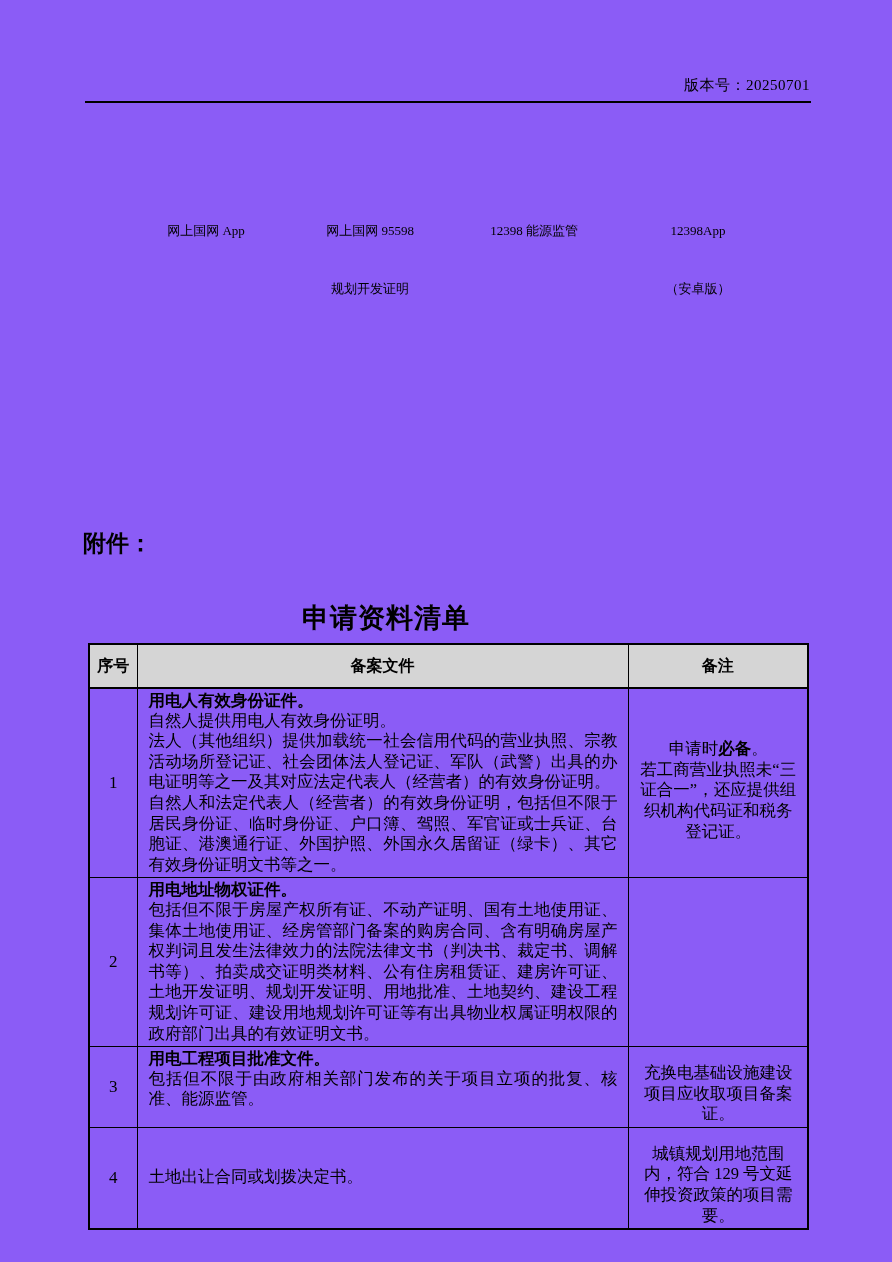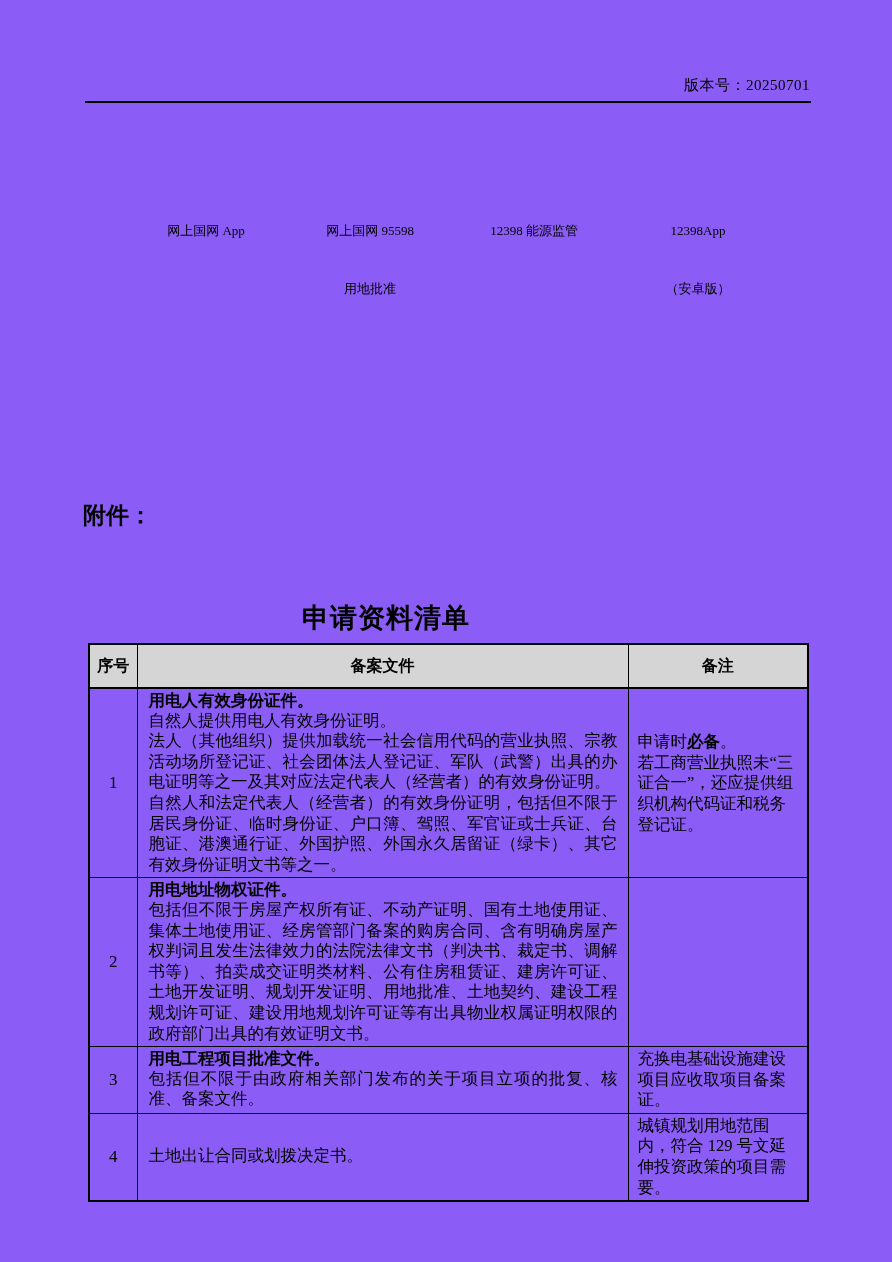--- a/index.html
+++ b/index.html
@@ -43,21 +43,21 @@
     flex: 1;
     text-align: center;
     font-size: 13px;
     line-height: 29px;
     white-space: pre-line;
   }
 
   
   .attachment-heading {
     position: absolute;
-    top: 500px;
+    top: 528px;
     left: 83px;
     font-size: 23px;
     font-weight: bold;
     font-family: Liberation Sans, sans-serif;
   }
 
   
   .table-title {
     position: absolute;
     top: 600px;
@@ -111,23 +111,23 @@
     vertical-align: middle;
     text-align: left;
   }
   .nm-title {
     font-weight: bold;
     font-family: "Liberation Sans", sans-serif;
     text-align: left;
   }
   td.c-remark {
     vertical-align: middle;
-    padding: 2px 8px 2px 9px;
+    padding: 16px 8px 2px 9px;
     line-height: 20.6px;
-    text-align: left;
+    text-align: center;
   }
   .rk-bold {
     font-weight: bold;
     font-family: "Liberation Sans", sans-serif;
   }
   tr.r1 { height: 185px; }
   tr.r2 { height: 167px; }
   tr.r3 { height: 65px; }
   tr.r4 { height: 63px; }
 </style>
@@ -139,21 +139,21 @@
   <div class="version-label">版本号：20250701</div>
   <div class="header-rule"></div>
 
   <div class="qr-captions">
     <div class="qr-caption">
       <div>网上国网 App</div>
       <div></div>
     </div>
     <div class="qr-caption">
       <div>网上国网 95598</div>
-      <div>用地批准</div>
+      <div>规划开发证明</div>
     </div>
     <div class="qr-caption">
       <div>12398 能源监管</div>
     </div>
     <div class="qr-caption">
       <div>12398App</div>
       <div>（安卓版）</div>
     </div>
   </div>
 
@@ -195,21 +195,21 @@
           <div>包括但不限于房屋产权所有证、不动产证明、国有土地使用证、集体土地使用证、经房管部门备案的购房合同、含有明确房屋产权判词且发生法律效力的法院法律文书（判决书、裁定书、调解书等）、拍卖成交证明类材料、公有住房租赁证、建房许可证、土地开发证明、规划开发证明、用地批准、土地契约、建设工程规划许可证、建设用地规划许可证等有出具物业权属证明权限的政府部门出具的有效证明文书。</div>
         </td>
         <td class="c-remark">
           <div></div>
         </td>
       </tr>
       <tr class="r3">
         <td class="c-no">3</td>
         <td class="c-name">
           <div class="nm-title">用电工程项目批准文件。</div>
-          <div>包括但不限于由政府相关部门发布的关于项目立项的批复、核准、备案文件。</div>
+          <div>包括但不限于由政府相关部门发布的关于项目立项的批复、核准、能源监管。</div>
         </td>
         <td class="c-remark">
           <div>充换电基础设施建设项目应收取项目备案证。</div>
         </td>
       </tr>
       <tr class="r4">
         <td class="c-no">4</td>
         <td class="c-name mid">
           <div>土地出让合同或划拨决定书。</div>
         </td>

